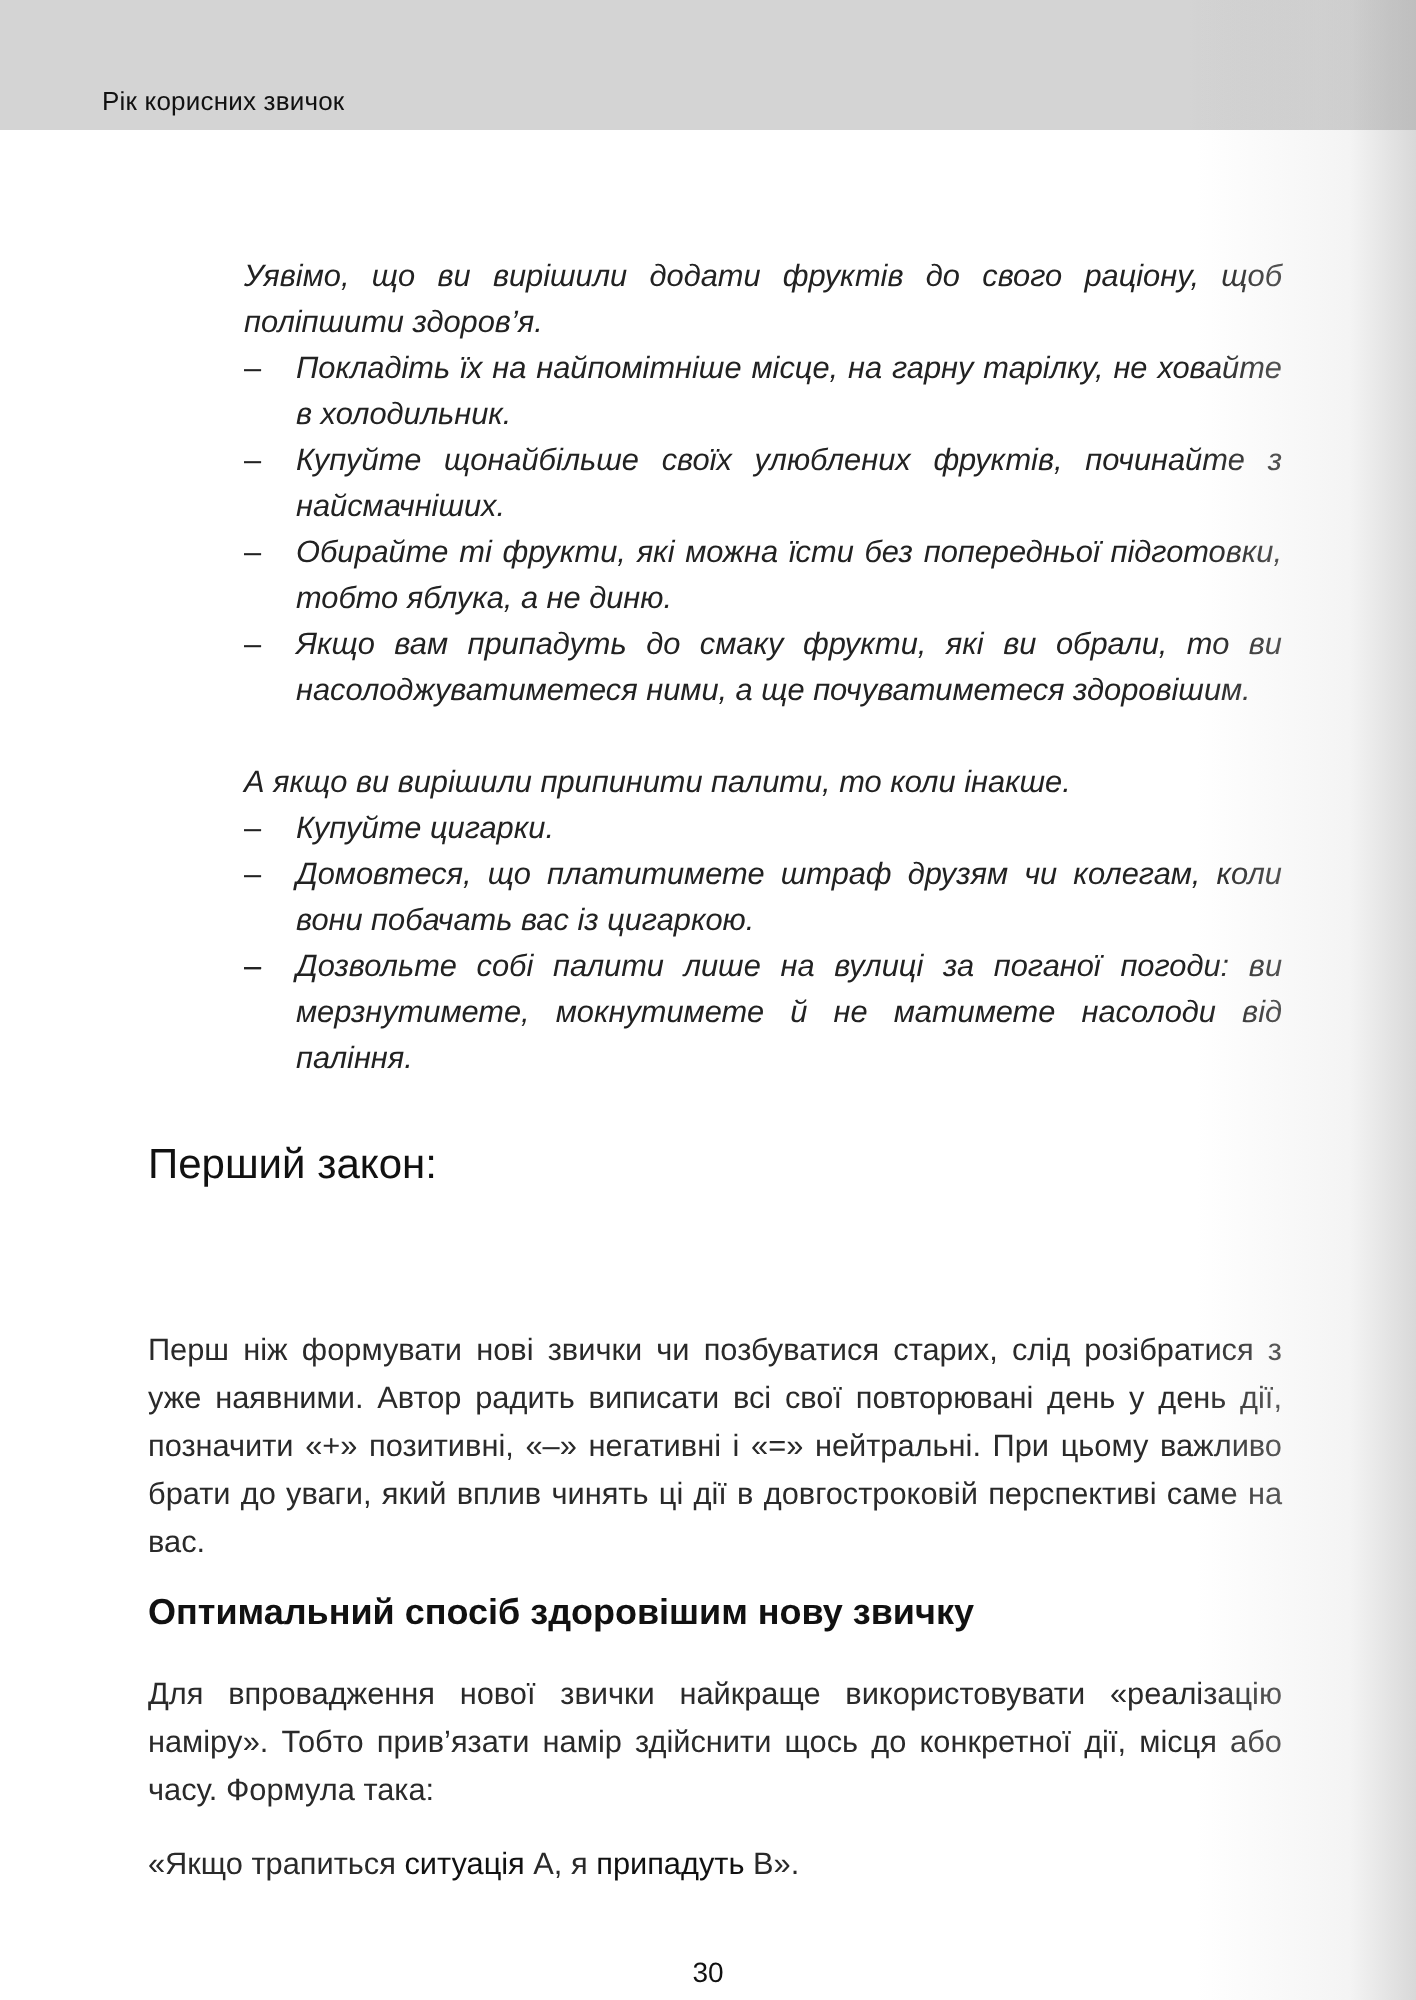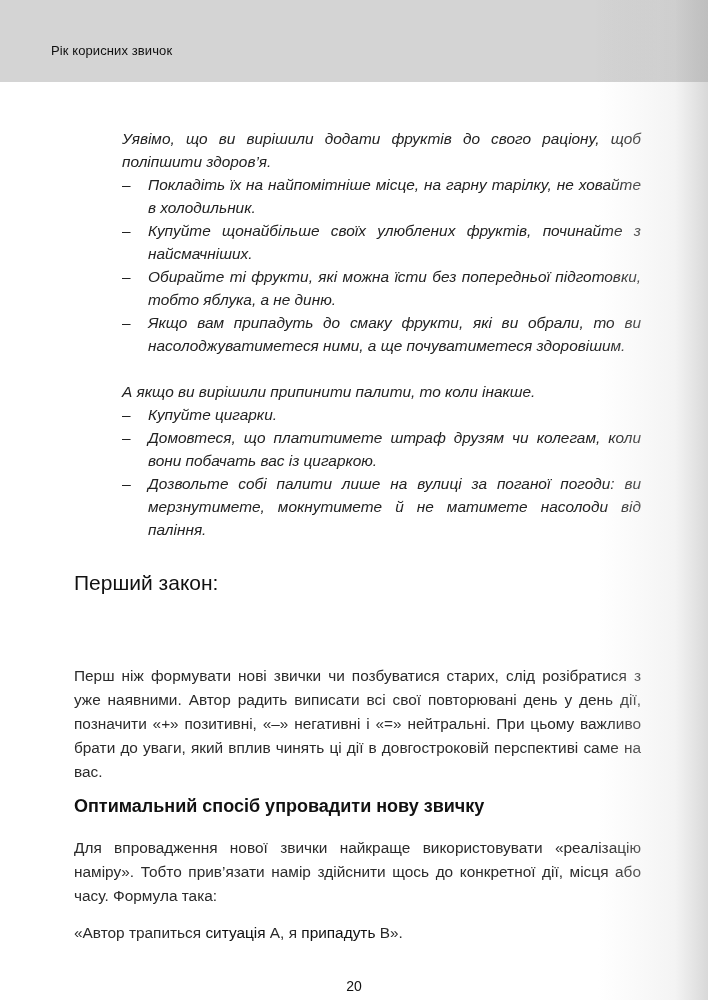--- a/index.html
+++ b/index.html
@@ -7,21 +7,21 @@
       width: 708px; height: 1000px; overflow: hidden; position: relative;
       background: #ffffff; color: #1a1a1a;
       font-family: "Liberation Sans", "DejaVu Sans", sans-serif;
     }
     .right-shade {
       position: absolute; top: 0; right: 0; width: 110px; height: 1000px;
       background: linear-gradient(to right, rgba(255,255,255,0) 0%, rgba(230,230,230,0.45) 70%, rgba(200,200,200,0.7) 100%);
       pointer-events: none;
     }
     .header {
-      position: absolute; left: 0; top: 0; width: 708px; height: 82px;
+      position: absolute; left: 0; top: 0; width: 708px; height: 65px;
       background: linear-gradient(to right, #d4d4d4 0%, #d4d4d4 84%, #c4c4c4 93%, #a8a8a8 100%);
     }
     .header-title {
       position: absolute; left: 51px; top: 43px;
       font-size: 13px; color: #111; letter-spacing: 0.1px;
     }
     .italic-block {
       position: absolute; left: 122px; top: 127px; width: 519px;
       font-style: italic; font-size: 15.4px; line-height: 23px; color: #222;
     }
@@ -79,21 +79,21 @@
     <li><span class="dash">–</span><span>Дозвольте собі палити лише на вулиці за поганої погоди: ви мерзнутимете, мокнутимете й не матимете насолоди від паління.</span></li>
   </ul>
 </div>
 
 <h1 class="h1" style="margin:0;">
   <span>Перший закон:</span><br>
 </h1>
 
 <p class="body-text para1">Перш ніж формувати нові звички чи позбуватися старих, слід розібратися з уже наявними. Автор радить виписати всі свої повторювані день у день дії, позначити «+» позитивні, «–» негативні і «=» нейтральні. При цьому важливо брати до уваги, який вплив чинять ці дії в довгостроковій перспективі саме на вас.</p>
 
-<h2 class="h2" style="margin:0;">Оптимальний спосіб упровадити нову звичку</h2>
+<h2 class="h2" style="margin:0;">Оптимальний спосіб здоровішим нову звичку</h2>
 
 <p class="body-text para2">Для впровадження нової звички найкраще використовувати «реалізацію наміру». Тобто прив’язати намір здійснити щось до конкретної дії, місця або часу. Формула така:</p>
 
-<p class="body-text para3"><span>«Автор трапиться </span><b>ситуація</b><span> А, я </span><b>припадуть</b><span> В».</span></p>
+<p class="body-text para3"><span>«Якщо трапиться </span><b>ситуація</b><span> А, я </span><b>припадуть</b><span> В».</span></p>
 
-<div class="page-number">20</div>
+<div class="page-number">30</div>
 
 <div class="right-shade"></div>
 
 </body></html>

